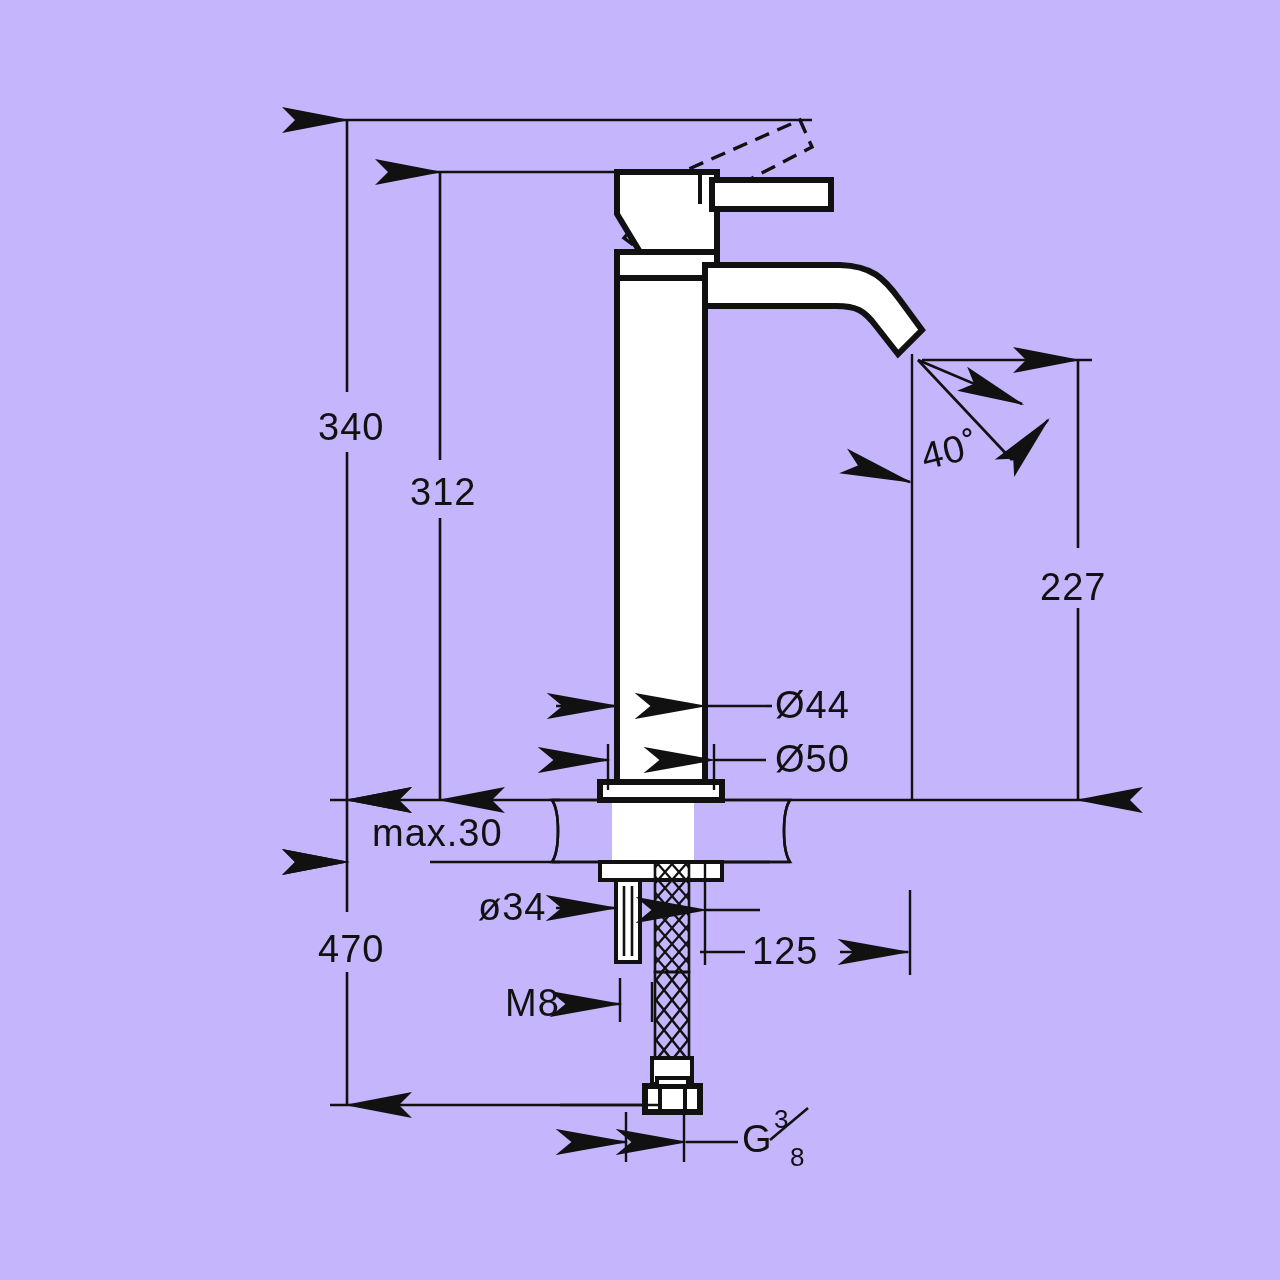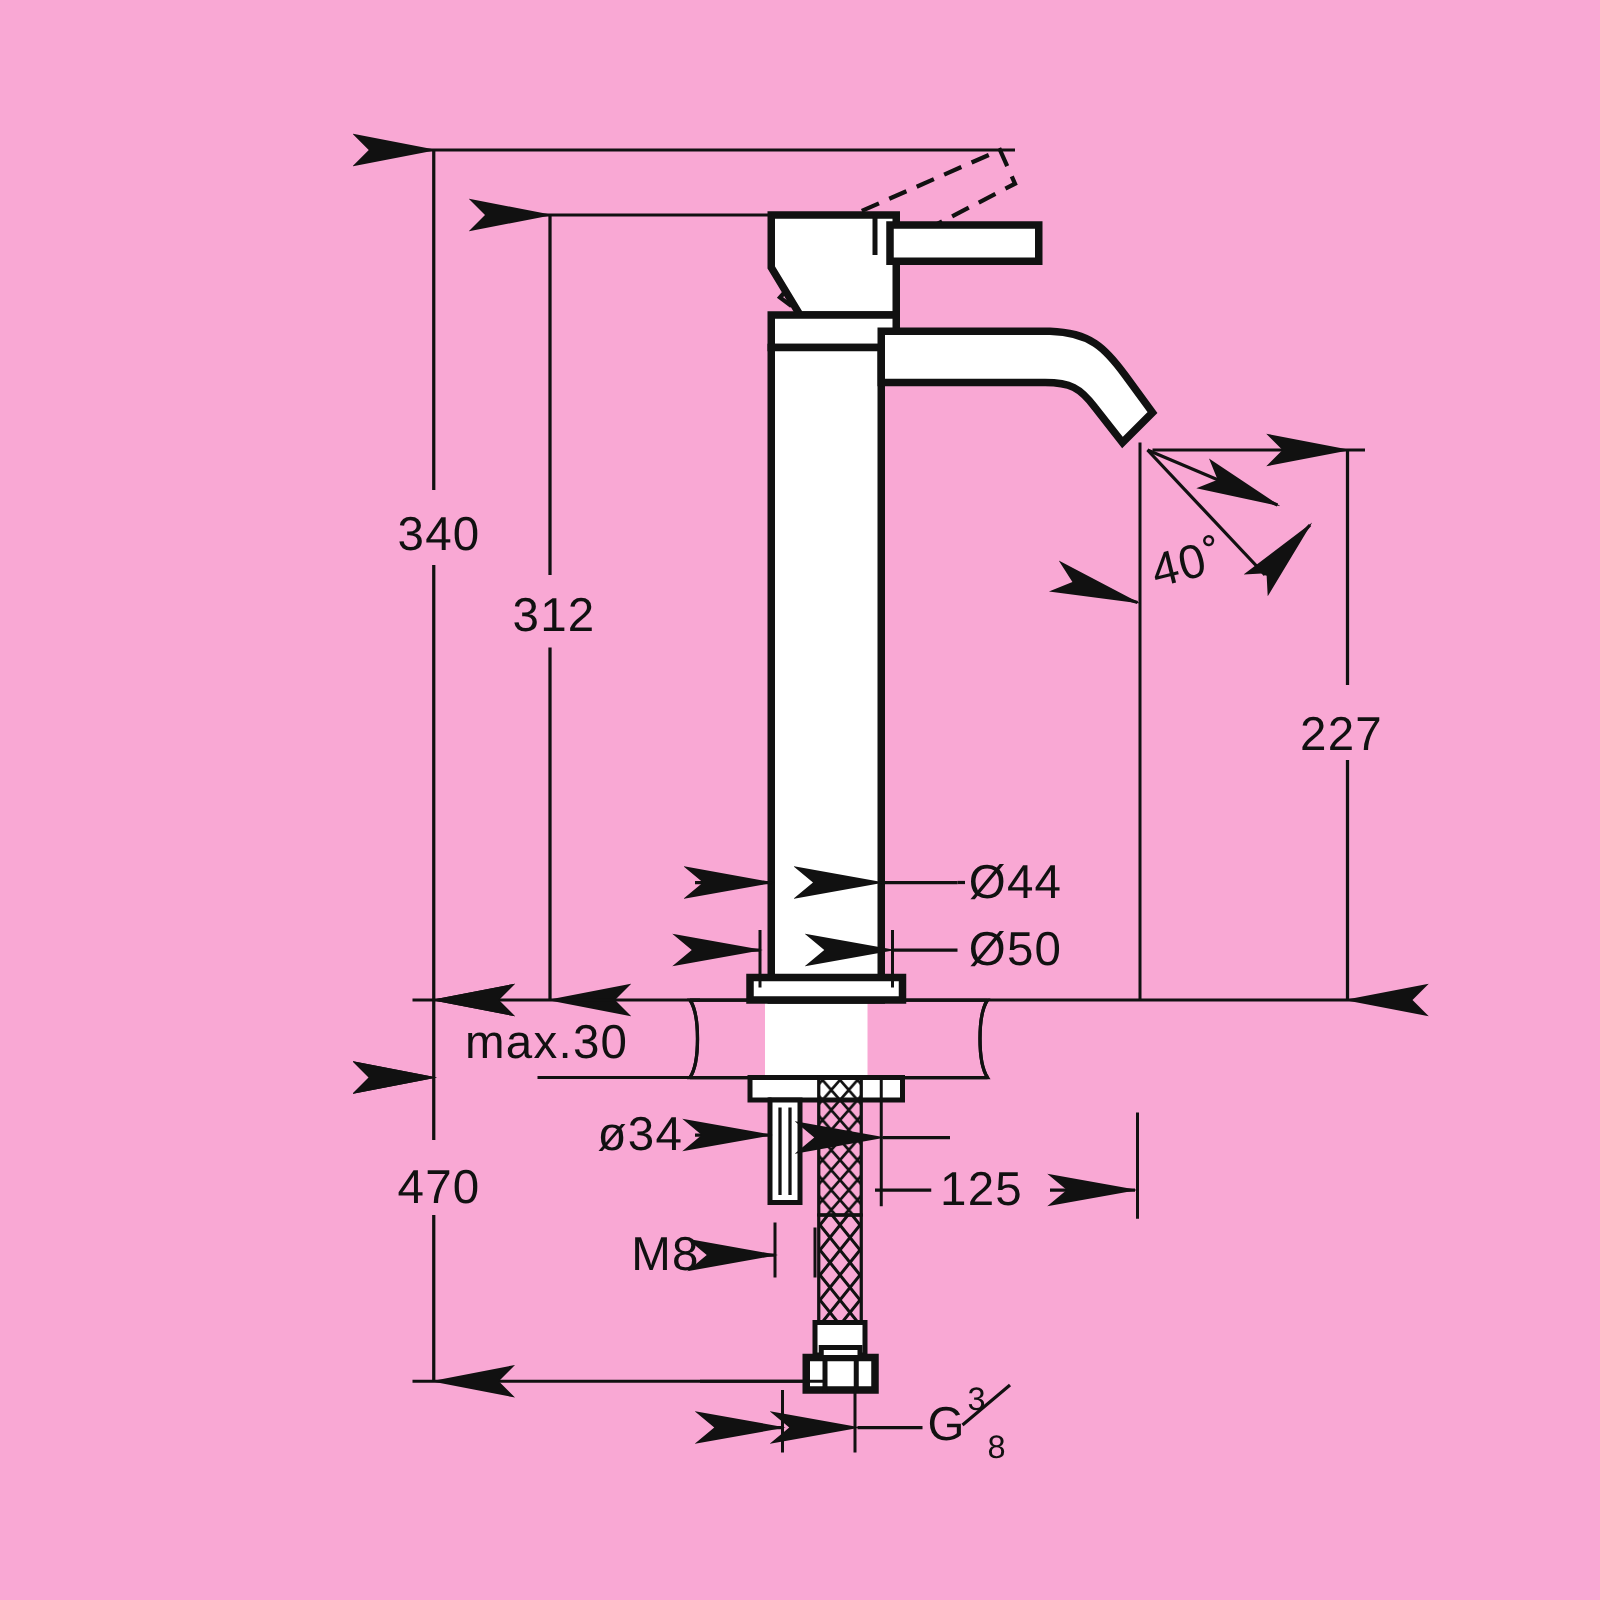--- a/index.html
+++ b/index.html
@@ -11,21 +11,21 @@
   body {
     width: 1280px;
     height: 1280px;
     overflow: hidden;
     font-family: "Liberation Sans", sans-serif;
   }
   #drawing-root {
     position: relative;
     width: 1280px;
     height: 1280px;
-    background: #f9a8d4;
+    background: #c4b5fd;
   }
   svg.tech-drawing {
     display: block;
     width: 1280px;
     height: 1280px;
   }
   .dim-text {
     font-family: "Liberation Sans", sans-serif;
     fill: #111111;
     font-size: 38px;

